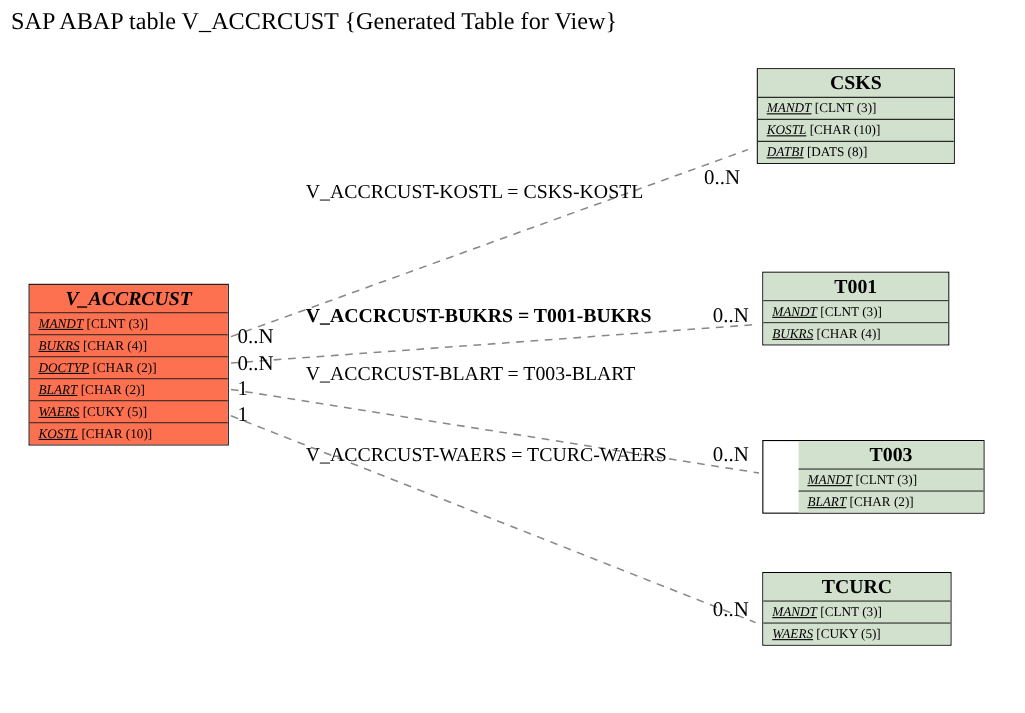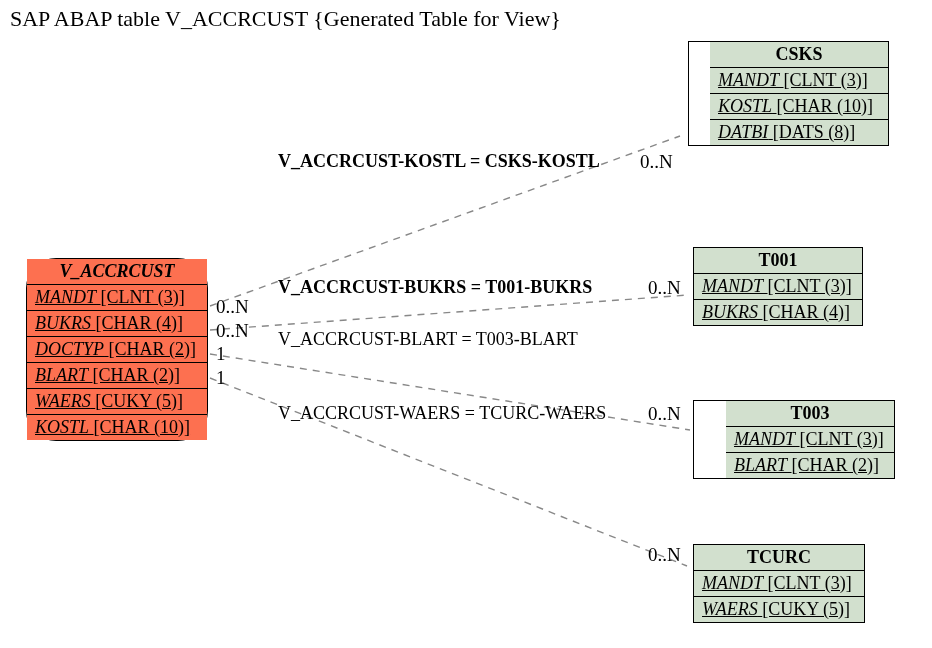--- a/index.html
+++ b/index.html
@@ -26,23 +26,22 @@
   .entity .hdr {
     text-align: center;
     font-weight: bold;
     border-bottom: 1px solid #000;
     padding: 2px 6px;
     font-size: 18px;
   }
   .entity .row {
     border-bottom: 1px solid #000;
     padding: 2px 8px;
-    font-size: 18px;
+    font-size: 12px;
     white-space: nowrap;
-    text-decoration: underline;
   }
   .entity .row:last-child { border-bottom: none; }
   .entity .field { text-decoration: underline; font-style: italic; }
 
   .e-main .hdr { background: #fd7050; font-style: italic; }
   .e-main .row { background: #fd7050; }
   .e-ref .hdr { background: #d2e0ce; }
   .e-ref .row { background: #d2e0ce; }
 
   .rel-label {
@@ -75,61 +74,61 @@
 <div class="title">SAP ABAP table V_ACCRCUST {Generated Table for View}</div>
 
 <svg class="lines">
 
   <line x1="210" y1="306" x2="680" y2="136"></line>
   <line x1="210" y1="330" x2="688" y2="295"></line>
   <line x1="210" y1="354" x2="690" y2="430"></line>
   <line x1="210" y1="378" x2="687" y2="566"></line>
 </svg>
 
-<div class="entity e-main" style="left:26px; top:258px; width:180px;border-radius:30px;">
+<div class="entity e-main" style="left:26px; top:258px; width:180px;">
   <div class="hdr">V_ACCRCUST</div>
   <div class="row"><span class="field">MANDT</span> <span>[CLNT (3)]</span></div>
   <div class="row"><span class="field">BUKRS</span> <span>[CHAR (4)]</span></div>
   <div class="row"><span class="field">DOCTYP</span> <span>[CHAR (2)]</span></div>
   <div class="row"><span class="field">BLART</span> <span>[CHAR (2)]</span></div>
   <div class="row"><span class="field">WAERS</span> <span>[CUKY (5)]</span></div>
   <div class="row"><span class="field">KOSTL</span> <span>[CHAR (10)]</span></div>
 </div>
 
 <div class="card" style="left:216px; top:296px;">0..N</div>
 <div class="card" style="left:216px; top:320px;">0..N</div>
 <div class="card" style="left:216px; top:343px;">1</div>
 <div class="card" style="left:216px; top:367px;">1</div>
 
-<div class="rel-label" style="left:278px; top:151px;font-weight:bold;">V_ACCRCUST-KOSTL = CSKS-KOSTL</div>
+<div class="rel-label" style="left:278px; top:164px;">V_ACCRCUST-KOSTL = CSKS-KOSTL</div>
 <div class="rel-label" style="left:278px; top:277px;font-weight:bold;">V_ACCRCUST-BUKRS = T001-BUKRS</div>
 <div class="rel-label" style="left:278px; top:329px;">V_ACCRCUST-BLART = T003-BLART</div>
 <div class="rel-label" style="left:278px; top:403px;">V_ACCRCUST-WAERS = TCURC-WAERS</div>
 
 <div class="card" style="left:640px; top:151px;">0..N</div>
 <div class="card" style="left:648px; top:277px;">0..N</div>
 <div class="card" style="left:648px; top:403px;">0..N</div>
 <div class="card" style="left:648px; top:544px;">0..N</div>
 
-<div class="entity e-ref" style="left:688px; top:41px; width:178px;padding-left:21px;">
+<div class="entity e-ref" style="left:688px; top:62px; width:178px;">
   <div class="hdr">CSKS</div>
   <div class="row"><span class="field">MANDT</span> <span>[CLNT (3)]</span></div>
   <div class="row"><span class="field">KOSTL</span> <span>[CHAR (10)]</span></div>
   <div class="row"><span class="field">DATBI</span> <span>[DATS (8)]</span></div>
 </div>
 
 <div class="entity e-ref" style="left:693px; top:247px; width:168px;">
   <div class="hdr">T001</div>
   <div class="row"><span class="field">MANDT</span> <span>[CLNT (3)]</span></div>
   <div class="row"><span class="field">BUKRS</span> <span>[CHAR (4)]</span></div>
 </div>
 
 <div class="entity e-ref" style="left:693px; top:400px; width:168px;padding-left:32px;">
   <div class="hdr">T003</div>
   <div class="row"><span class="field">MANDT</span> <span>[CLNT (3)]</span></div>
   <div class="row"><span class="field">BLART</span> <span>[CHAR (2)]</span></div>
 </div>
 
-<div class="entity e-ref" style="left:693px; top:520px; width:170px;margin-top:24px;">
+<div class="entity e-ref" style="left:693px; top:520px; width:170px;">
   <div class="hdr">TCURC</div>
   <div class="row"><span class="field">MANDT</span> <span>[CLNT (3)]</span></div>
   <div class="row"><span class="field">WAERS</span> <span>[CUKY (5)]</span></div>
 </div>
 
 </body></html>

